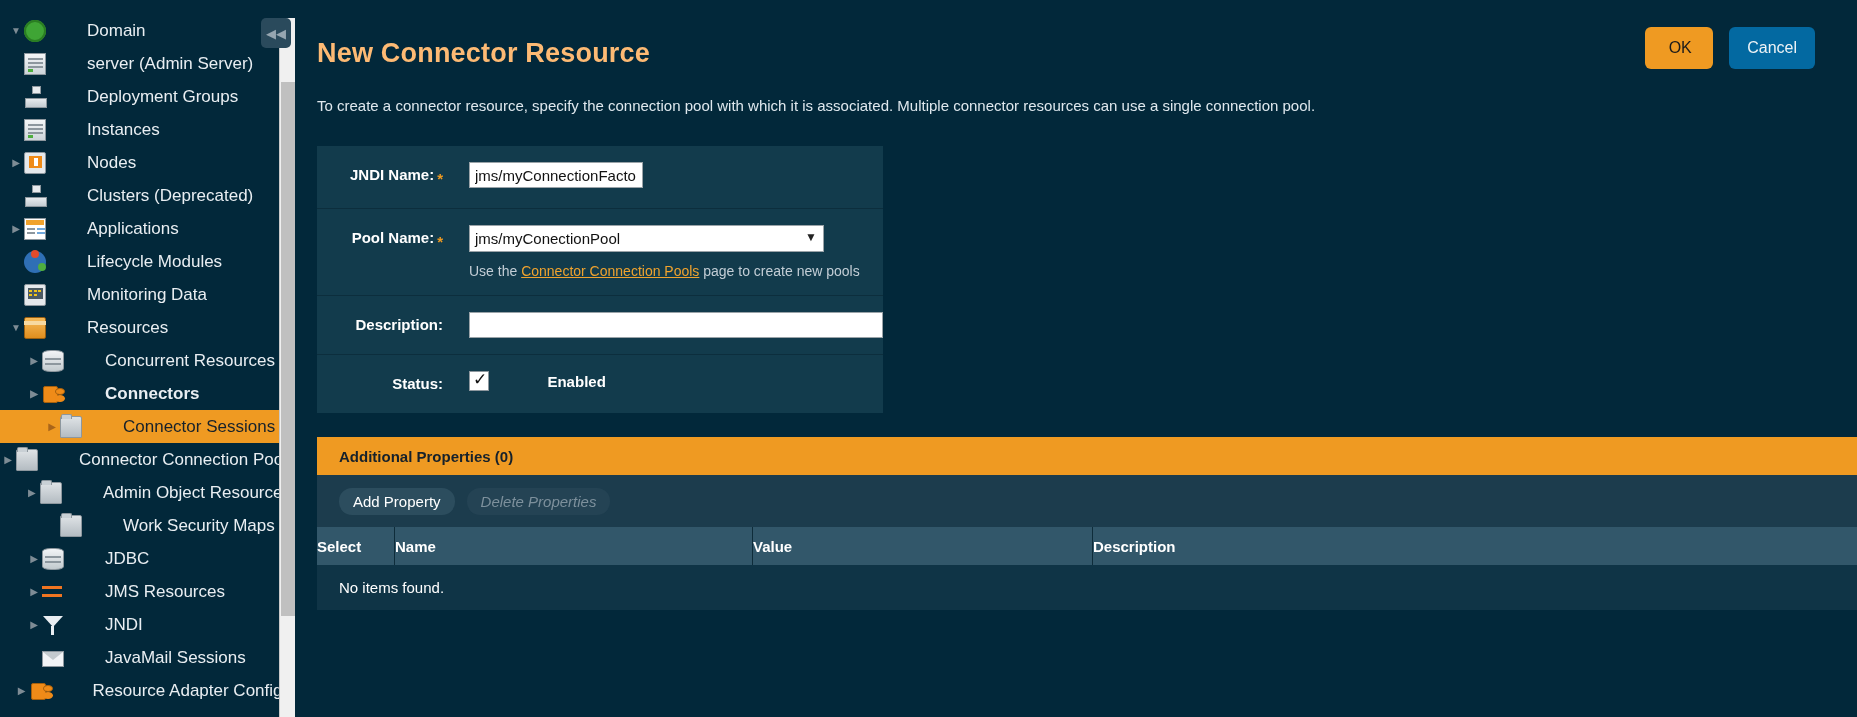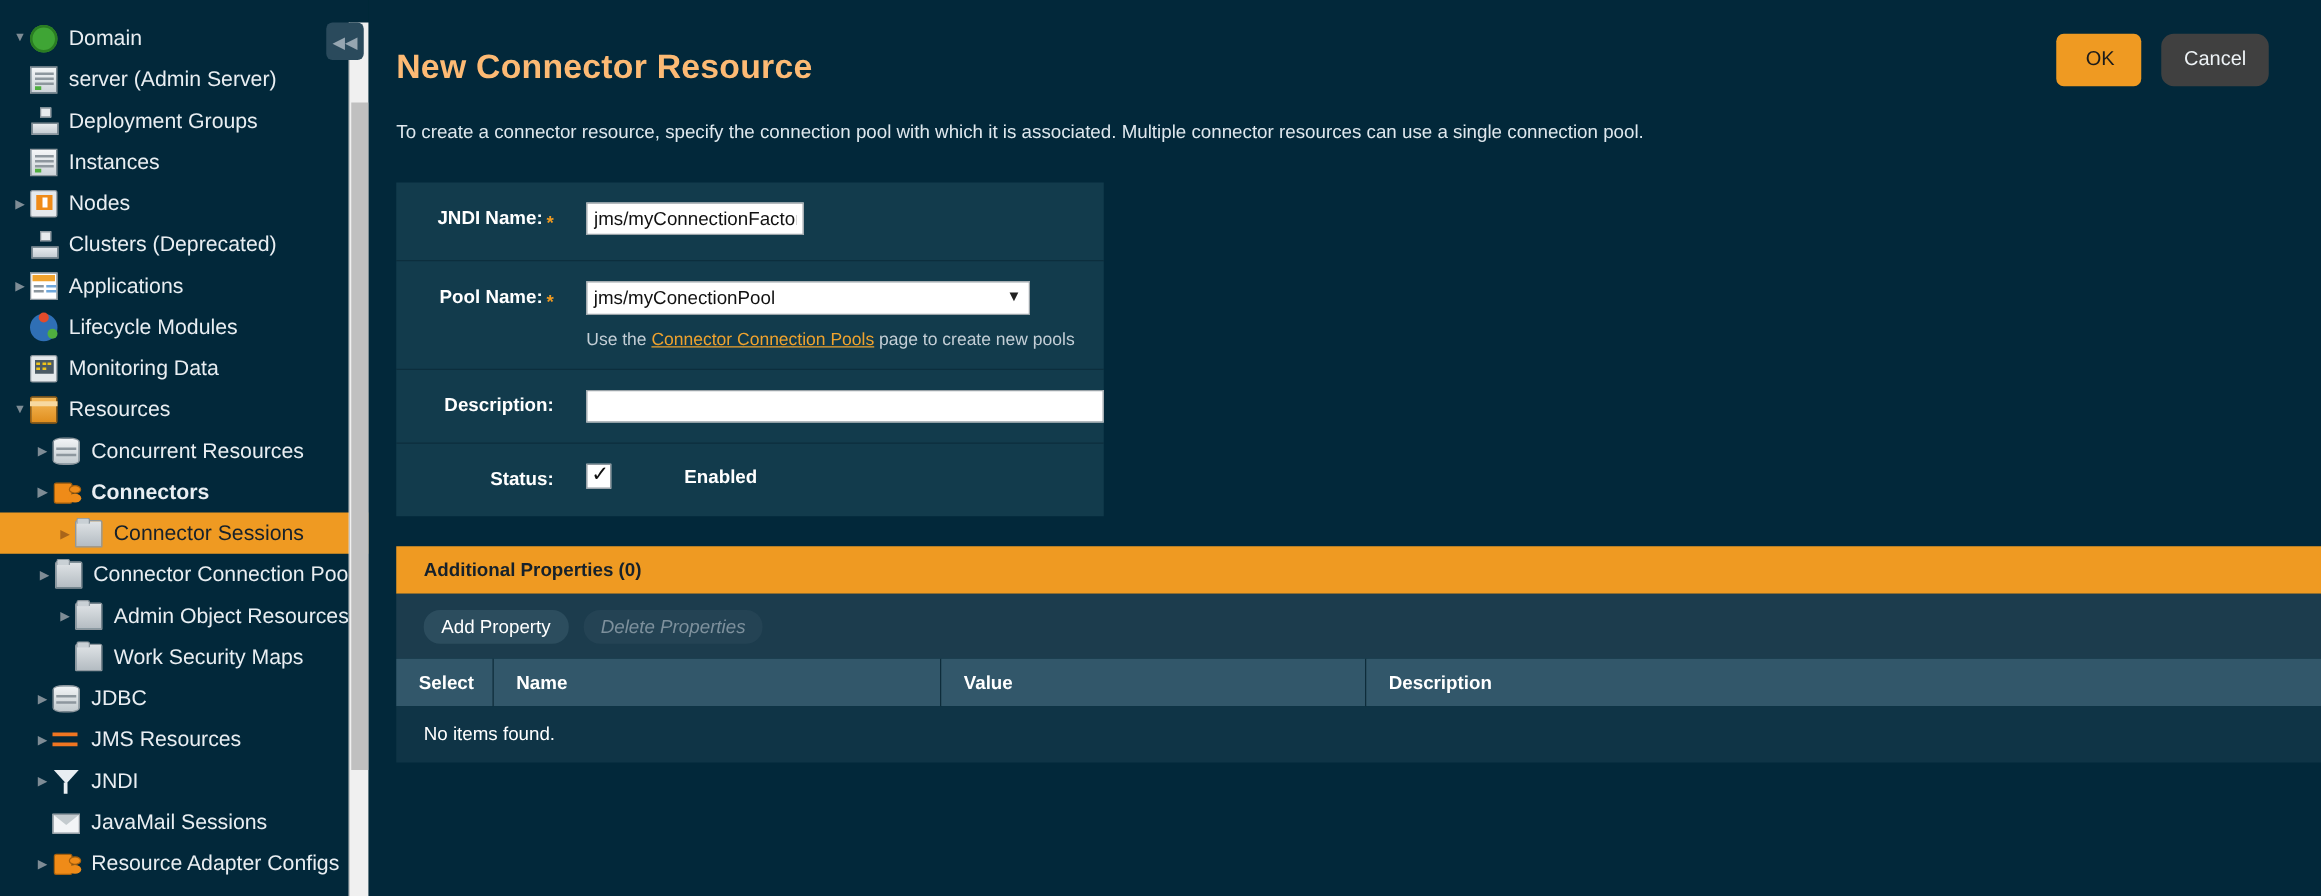--- a/index.html
+++ b/index.html
@@ -35,21 +35,21 @@
     display: flex; align-items: center; justify-content: center;
     font-size: 10px; color: #7e8c95;
   }
   .node.selected .twisty { color: #a9651a; }
   .spacer { display: inline-block; }
   .ico {
     width: 22px; min-width: 22px; height: 22px;
     margin-right: 9px; position: relative;
     display: inline-block; flex: 0 0 22px;
   }
-  .lbl { line-height: 33px; }
+  .lbl { line-height: 33px; margin-left: 32px; }
 
   
   .ico-globe { border-radius: 50%; background: #3fa535; box-shadow: inset 0 0 0 2px #2a7d22; }
   .ico-grid { background: #ffffff; border: 1px solid #b9c0c5; }
   .ico-grid::before { content:""; position:absolute; left:1px; top:1px; width:7px; height:18px; background:#1e6fd9; }
   .ico-grid::after { content:""; position:absolute; left:10px; top:1px; width:9px; height:8px; background:#1e6fd9; }
   .ico-server { background: linear-gradient(#f4f6f7,#cdd4d9); border:1px solid #8d979e; }
   .ico-server::before { content:""; position:absolute; left:3px; top:4px; width:15px; height:2px; background:#8d979e; box-shadow:0 4px 0 #8d979e,0 8px 0 #8d979e; }
   .ico-server::after { content:""; position:absolute; left:3px; bottom:2px; width:5px; height:3px; background:#4fae3f; }
   .ico-cluster::before { content:""; position:absolute; left:8px; top:0; width:7px; height:6px; background:#e7ebee; border:1px solid #8d979e; }
@@ -125,21 +125,21 @@
     position: absolute; right: 42px; top: 27px;
     display: flex; gap: 16px;
   }
   .btn {
     min-width: 68px; height: 42px; padding: 0 18px;
     border-radius: 6px; border: none;
     font-size: 16px; cursor: pointer;
     font-family: "Liberation Sans", sans-serif;
   }
   .btn-ok { background: #ef9a22; color: #1b1b1b; padding-left: 20px; }
-  .btn-cancel { background: #404040; color: #eef3f6; border-radius: 10px; }
+  .btn-cancel { background: #0369a1; color: #eef3f6; }
   .page-desc {
     color: #dfe8ee; font-size: 15px;
     margin: 28px 0 0 22px;
   }
 
   
   .form-panel {
     margin: 32px 0 0 22px;
     width: 566px;
     background: #123b4c;
@@ -213,21 +213,20 @@
     font-family: "Liberation Sans", sans-serif;
   }
   .tbtn-add { background: #2c4d5e; color: #ffffff; }
   .tbtn-del { background: #244354; color: #7d909c; font-style: italic; cursor: default; }
 
   .ap-table { margin-left: 22px; width: 1793px; }
   .thead { display: flex; height: 38px; background: #32576a; }
   .th {
     display: flex; align-items: center;
     color: #ffffff; font-size: 15px; font-weight: bold;
-    padding-left: 18px;
     border-right: 1px solid #0e2c3a;
   }
   .th:last-child { border-right: none; }
   .th-select { width: 78px; }
   .th-name { width: 358px; }
   .th-value { width: 340px; }
   .th-desc { flex: 1 1 auto; }
   .tbody {
     background: #0f3446; height: 45px;
     display: flex; align-items: center;

